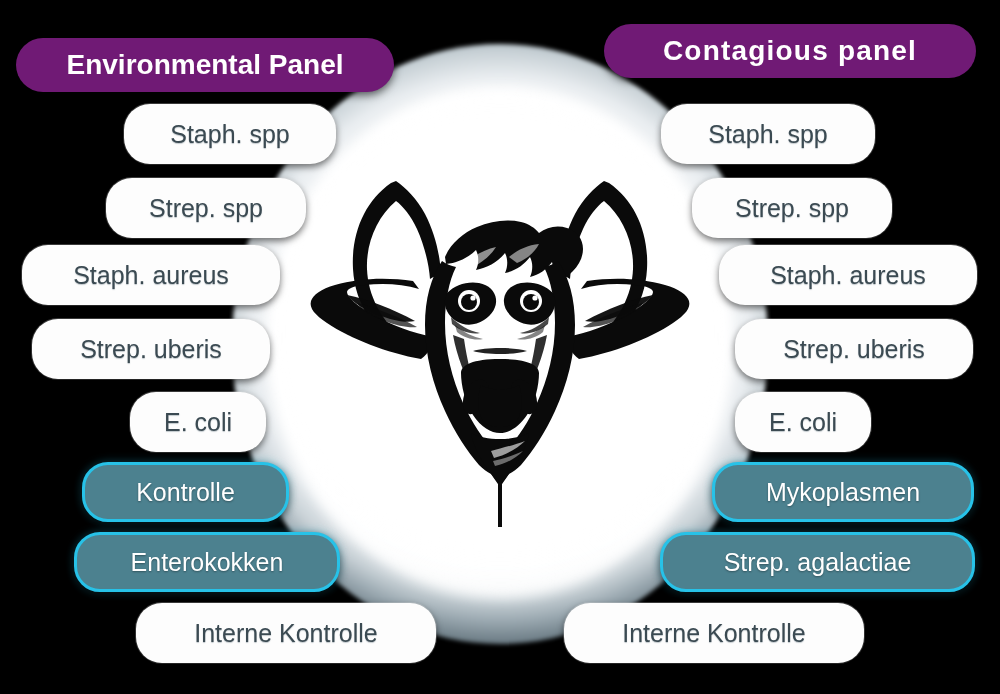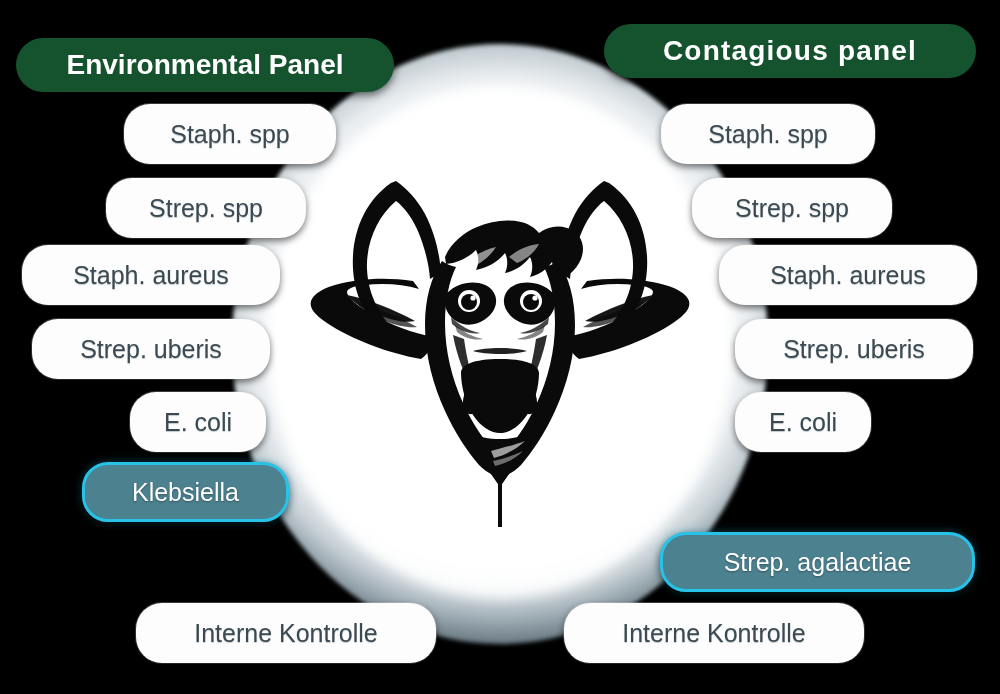--- a/index.html
+++ b/index.html
@@ -88,21 +88,21 @@
     color: #ffffff;
     font-size: 25px;
     font-weight: 400;
     padding: 0 22px;
     border: 3px solid #27c2e8;
     box-shadow: 0 3px 8px rgba(0,0,0,0.6),
                 0 0 10px rgba(39,194,232,0.35);
     text-shadow: 0 1px 2px rgba(0,0,0,0.35);
   }
   .pill-header {
-    background: #14532d;
+    background: #701a75;
     color: #ffffff;
     font-size: 28px;
     font-weight: 700;
     height: 54px;
     border-radius: 27px;
     padding: 0 28px;
     box-shadow: 0 3px 8px rgba(0,0,0,0.6);
   }
   .pill-header.spaced { letter-spacing: 1.2px; }
 </style>
@@ -207,26 +207,28 @@
     </svg>
   </div>
 
   <div class="pill pill-header" style="left:16px; top:38px; width:378px;">Environmental Panel</div>
 
   <div class="pill pill-white" style="left:124px; top:104px; width:212px;">Staph. spp</div>
   <div class="pill pill-white" style="left:106px; top:178px; width:200px;">Strep. spp</div>
   <div class="pill pill-white" style="left:22px; top:245px; width:258px;">Staph. aureus</div>
   <div class="pill pill-white" style="left:32px; top:319px; width:238px;">Strep. uberis</div>
   <div class="pill pill-white" style="left:130px; top:392px; width:136px;">E. coli</div>
-  <div class="pill pill-teal" style="left:82px; top:462px; width:207px;">Klebsiella</div>
+  <div class="pill pill-teal" style="left:82px; top:462px; width:207px;">Kontrolle</div>
+  <div class="pill pill-teal" style="left:74px; top:532px; width:266px;">Enterokokken</div>
   <div class="pill pill-white" style="left:136px; top:603px; width:300px;">Interne Kontrolle</div>
 
   <div class="pill pill-header spaced" style="left:604px; top:24px; width:372px;">Contagious panel</div>
 
   <div class="pill pill-white" style="left:661px; top:104px; width:214px;">Staph. spp</div>
   <div class="pill pill-white" style="left:692px; top:178px; width:200px;">Strep. spp</div>
   <div class="pill pill-white" style="left:719px; top:245px; width:258px;">Staph. aureus</div>
   <div class="pill pill-white" style="left:735px; top:319px; width:238px;">Strep. uberis</div>
   <div class="pill pill-white" style="left:735px; top:392px; width:136px;">E. coli</div>
+  <div class="pill pill-teal" style="left:712px; top:462px; width:262px;">Mykoplasmen</div>
   <div class="pill pill-teal" style="left:660px; top:532px; width:315px;">Strep. agalactiae</div>
   <div class="pill pill-white" style="left:564px; top:603px; width:300px;">Interne Kontrolle</div>
 
 </div>
 
 </body></html>

